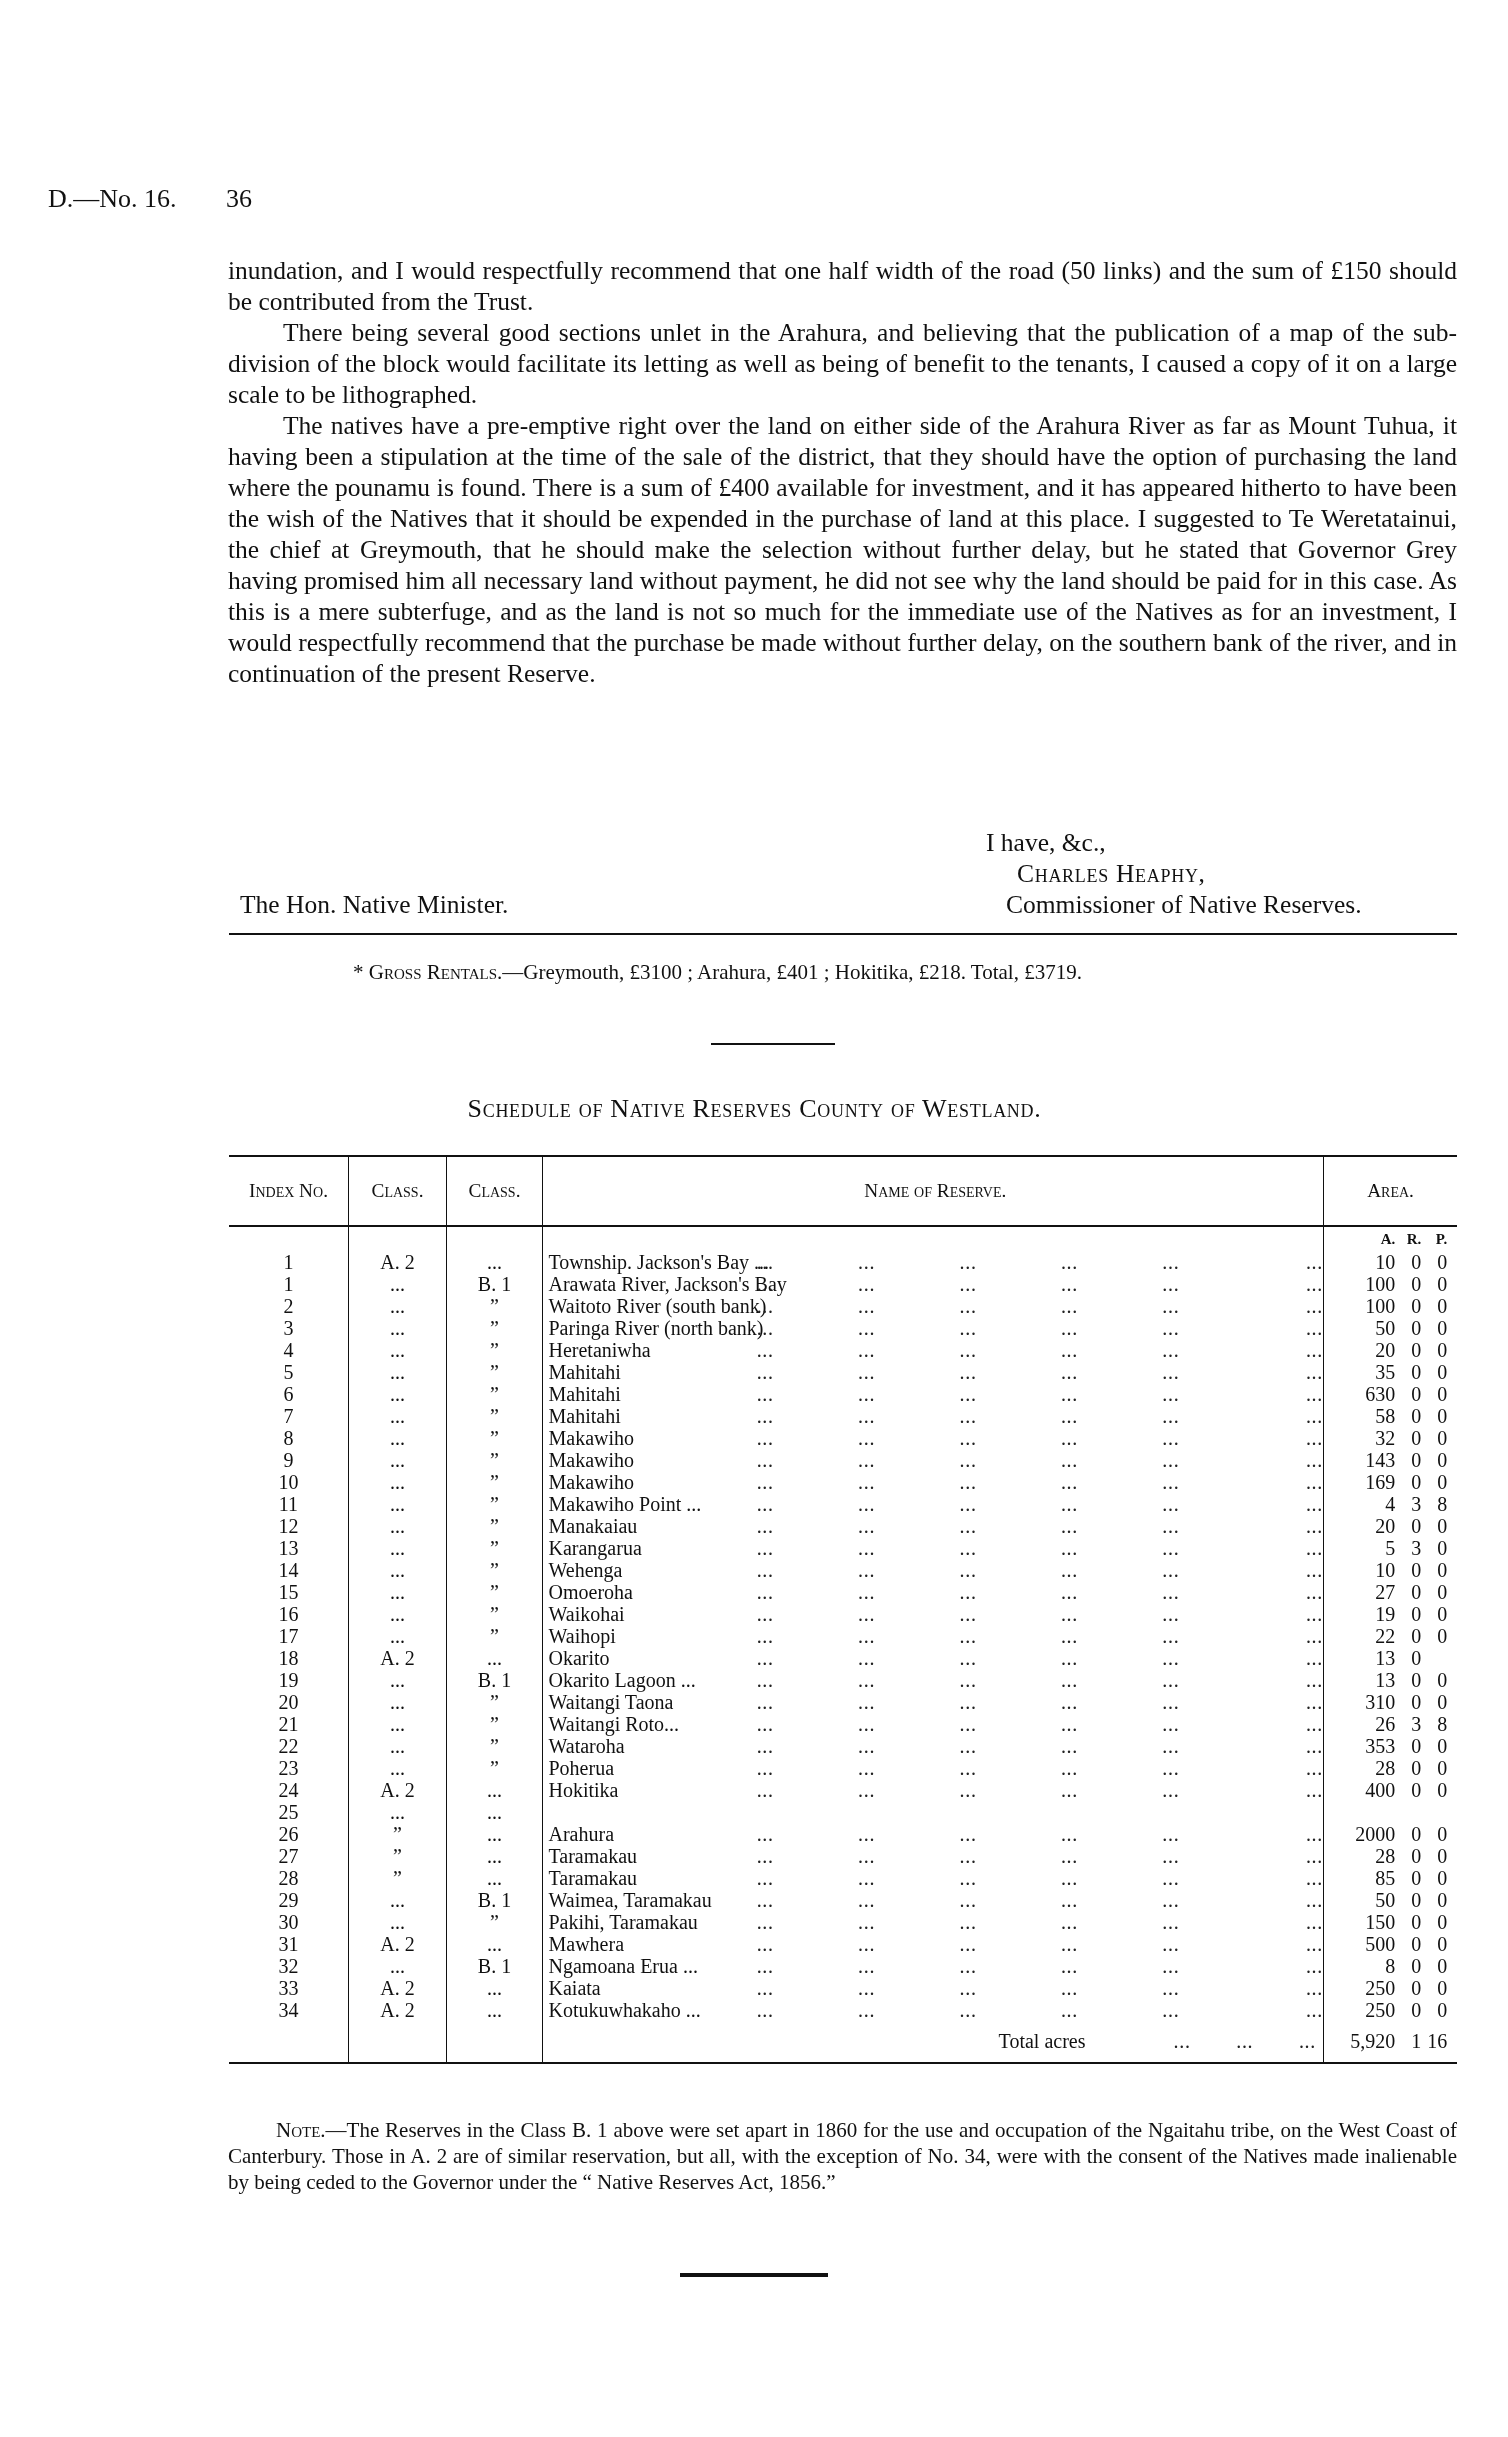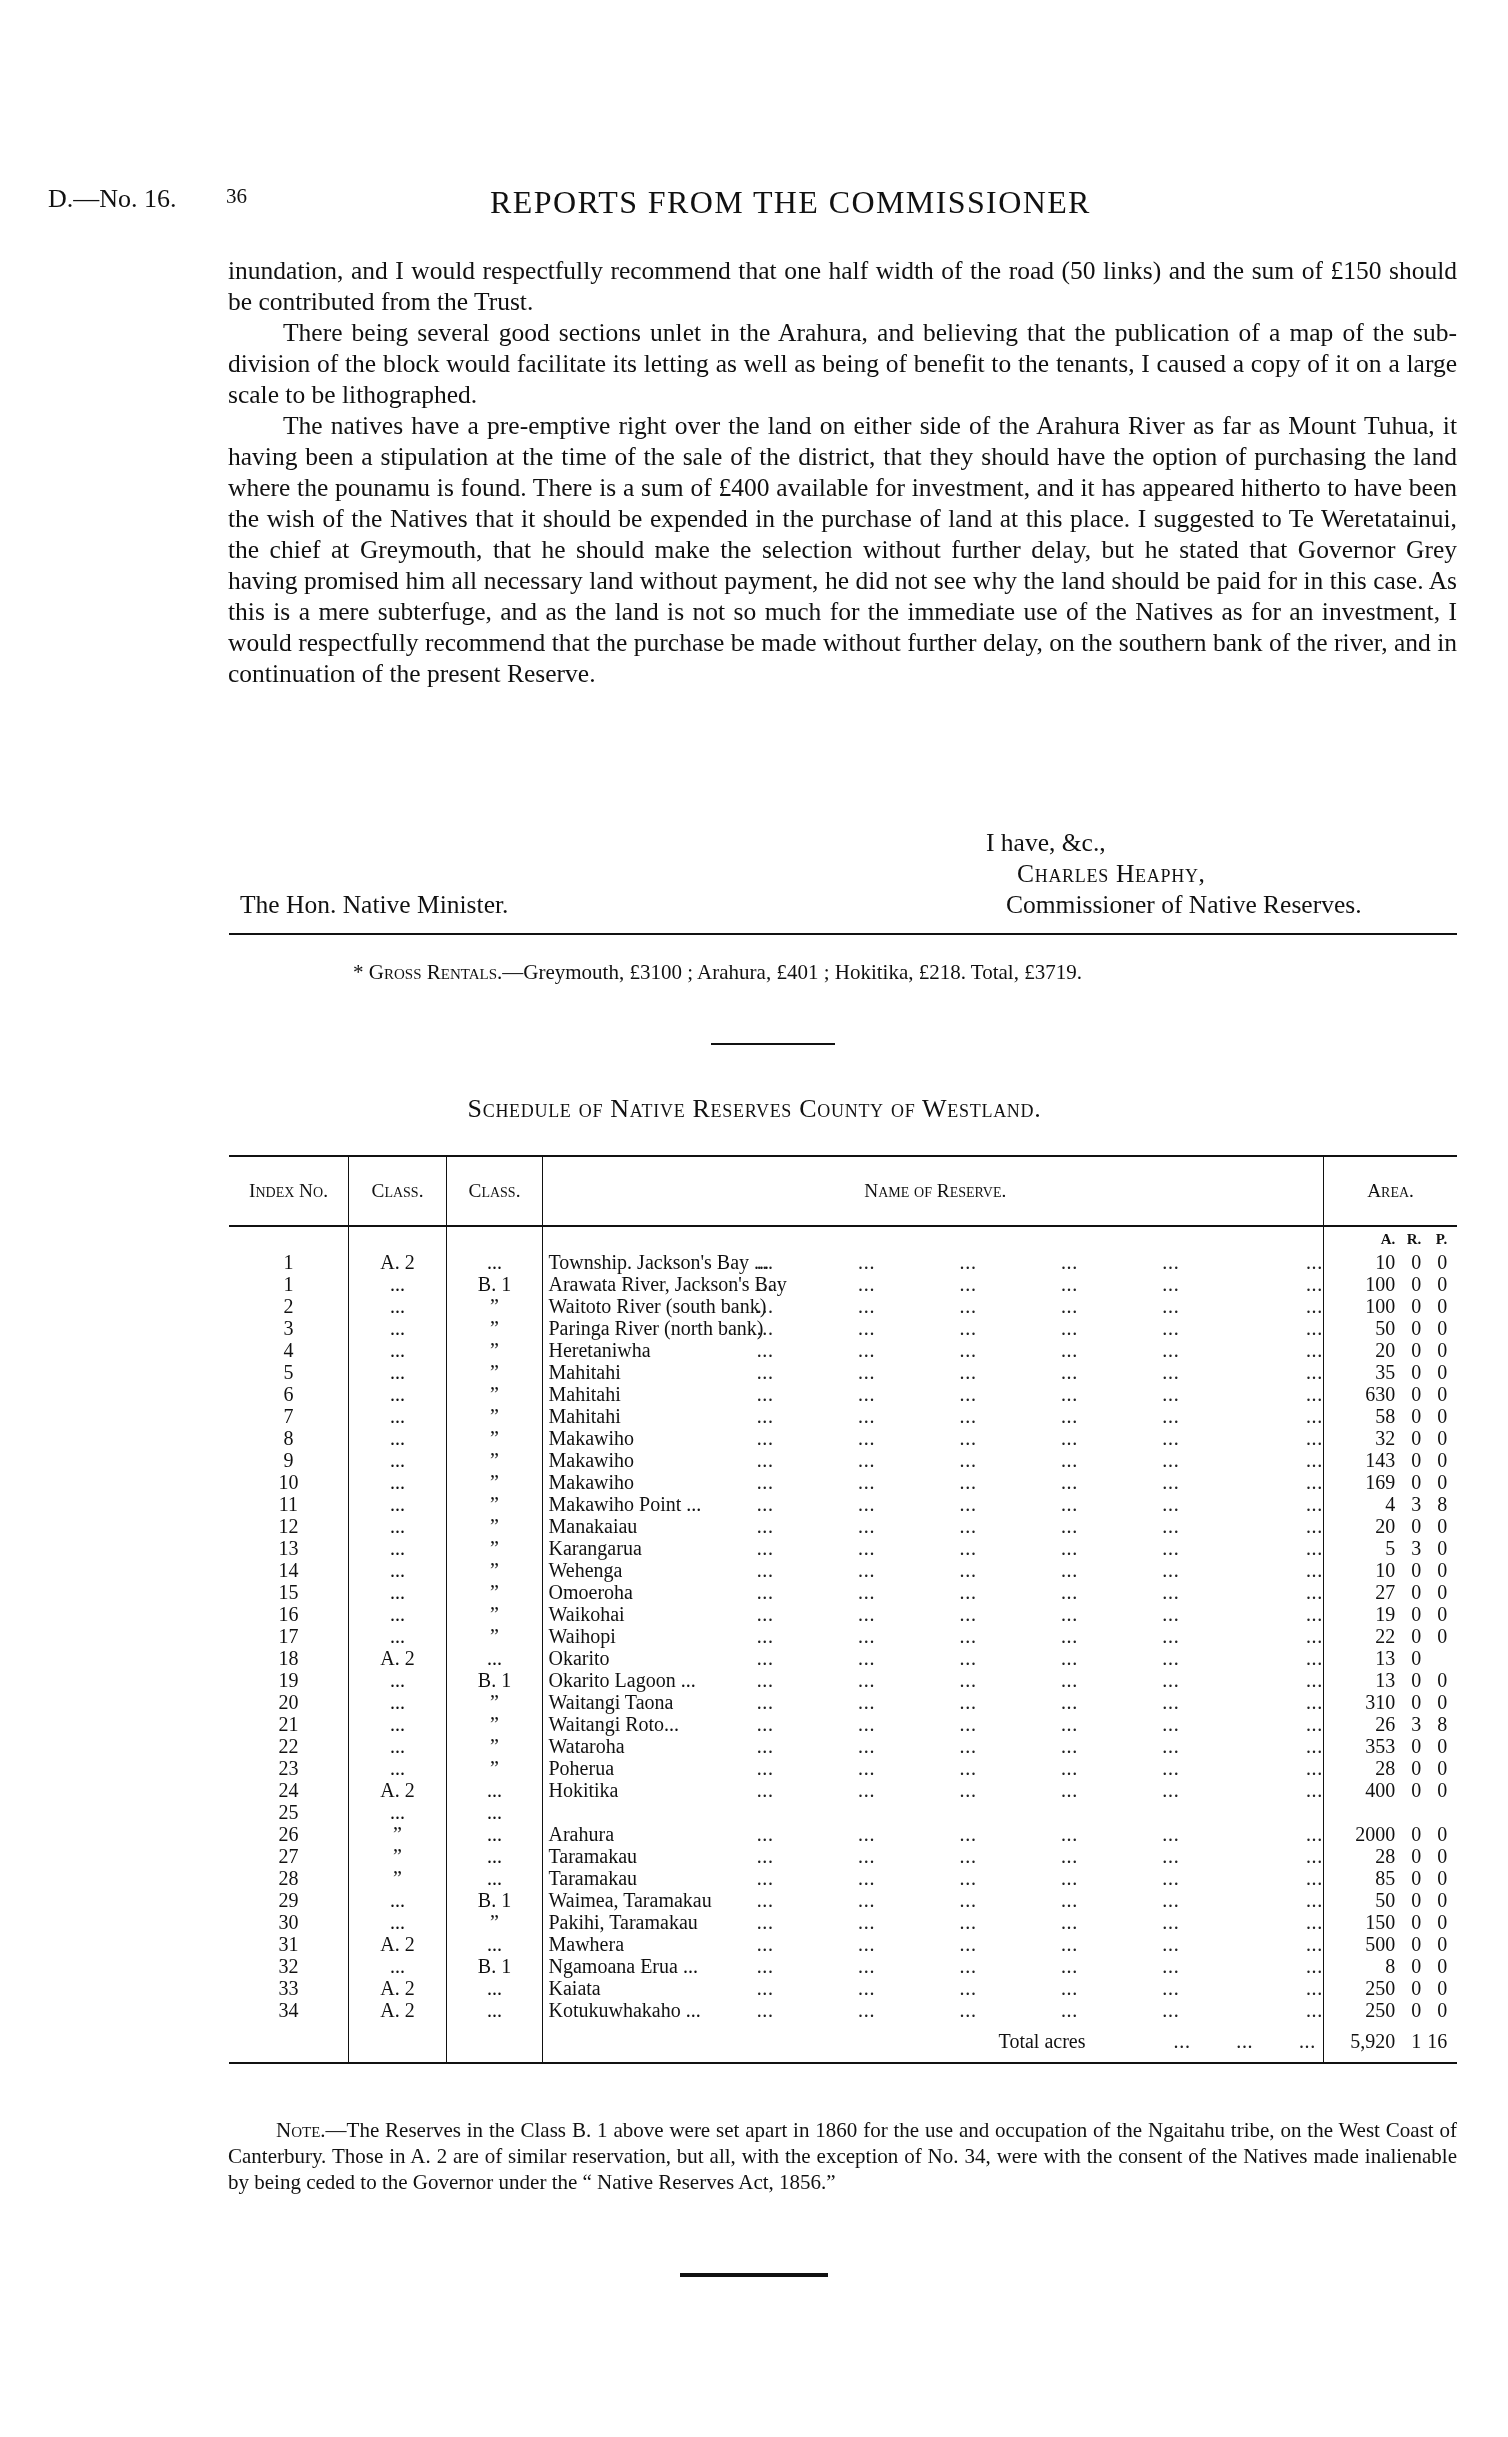--- a/index.html
+++ b/index.html
@@ -2,21 +2,21 @@
 <html style="font-size:11px"><head>
   <meta charset="utf-8">
   <style>
     html, body { margin: 0; padding: 0; background: #ffffff; }
     body {
       width: 1509px; height: 2438px; position: relative; overflow: hidden;
       font-family: "Liberation Serif", "DejaVu Serif", serif; color: #111;
     }
     .header { position: absolute; top: 184px; left: 48px; width: 1415px; height: 41px; }
     .hdr-ref { position: absolute; left: 0; top: 0; font-size: 26px; }
-    .hdr-page { position: absolute; left: 178px; top: 0; font-size: 21px; }
+    .hdr-page { position: absolute; left: 178px; top: 0; font-size: 26px; }
     .hdr-title { position: absolute; left: 442px; top: 0; font-size: 32px; letter-spacing: 1.4px; }
     .body { position: absolute; left: 228px; top: 255px; width: 1229px; font-size: 25.5px; line-height: 31px; text-align: justify; }
     .body p { margin: 0; }
     .body p.ind { text-indent: 55px; }
     .sign { position: absolute; left: 240px; top: 827px; width: 1229px; height: 97px; font-size: 25.5px; line-height: 31px; }
     .sign .have { position: absolute; left: 746px; top: 0; }
     .sign .name { position: absolute; left: 777px; top: 31px; font-variant: small-caps; letter-spacing: 0.7px; }
     .sign .role { position: absolute; left: 766px; top: 62px; }
     .sign .to { position: absolute; left: 0; top: 62px; }
     .rule { position: absolute; background: #111; }
@@ -43,21 +43,20 @@
     tr.arp td { height: 23.5px; font-size: 15px; font-weight: bold; }
     tr.total td { height: 41px; border-bottom: 2.1px solid #111; }
     .note { position: absolute; left: 228px; top: 2117px; width: 1229px; font-size: 21px; line-height: 26px; text-align: justify; text-indent: 48px; }
   </style>
 </head>
 <body>
 
 <div class="header">
   <span class="hdr-ref">D.—No. 16.</span>
   <span class="hdr-page">36</span>
-  <span class="hdr-title">REPORTS FROM THE COMMISSIONER</span>
 </div>
 
 <div class="body">
   <p>inundation, and I would respectfully recommend that one half width of the road (50 links) and the sum of £150 should be contributed from the Trust.</p>
   <p class="ind">There being several good sections unlet in the Arahura, and believing that the publication of a map of the sub-division of the block would facilitate its letting as well as being of benefit to the tenants, I caused a copy of it on a large scale to be lithographed.</p>
   <p class="ind">The natives have a pre-emptive right over the land on either side of the Arahura River as far as Mount Tuhua, it having been a stipulation at the time of the sale of the district, that they should have the option of purchasing the land where the pounamu is found. There is a sum of £400 available for investment, and it has appeared hitherto to have been the wish of the Natives that it should be expended in the purchase of land at this place. I suggested to Te Weretatainui, the chief at Greymouth, that he should make the selection without further delay, but he stated that Governor Grey having promised him all necessary land without payment, he did not see why the land should be paid for in this case. As this is a mere subterfuge, and as the land is not so much for the immediate use of the Natives as for an investment, I would respectfully recommend that the purchase be made without further delay, on the southern bank of the river, and in continuation of the present Reserve.</p>
 </div>
 
 <div class="sign">
   <span class="have">I have, &amp;c.,</span>

